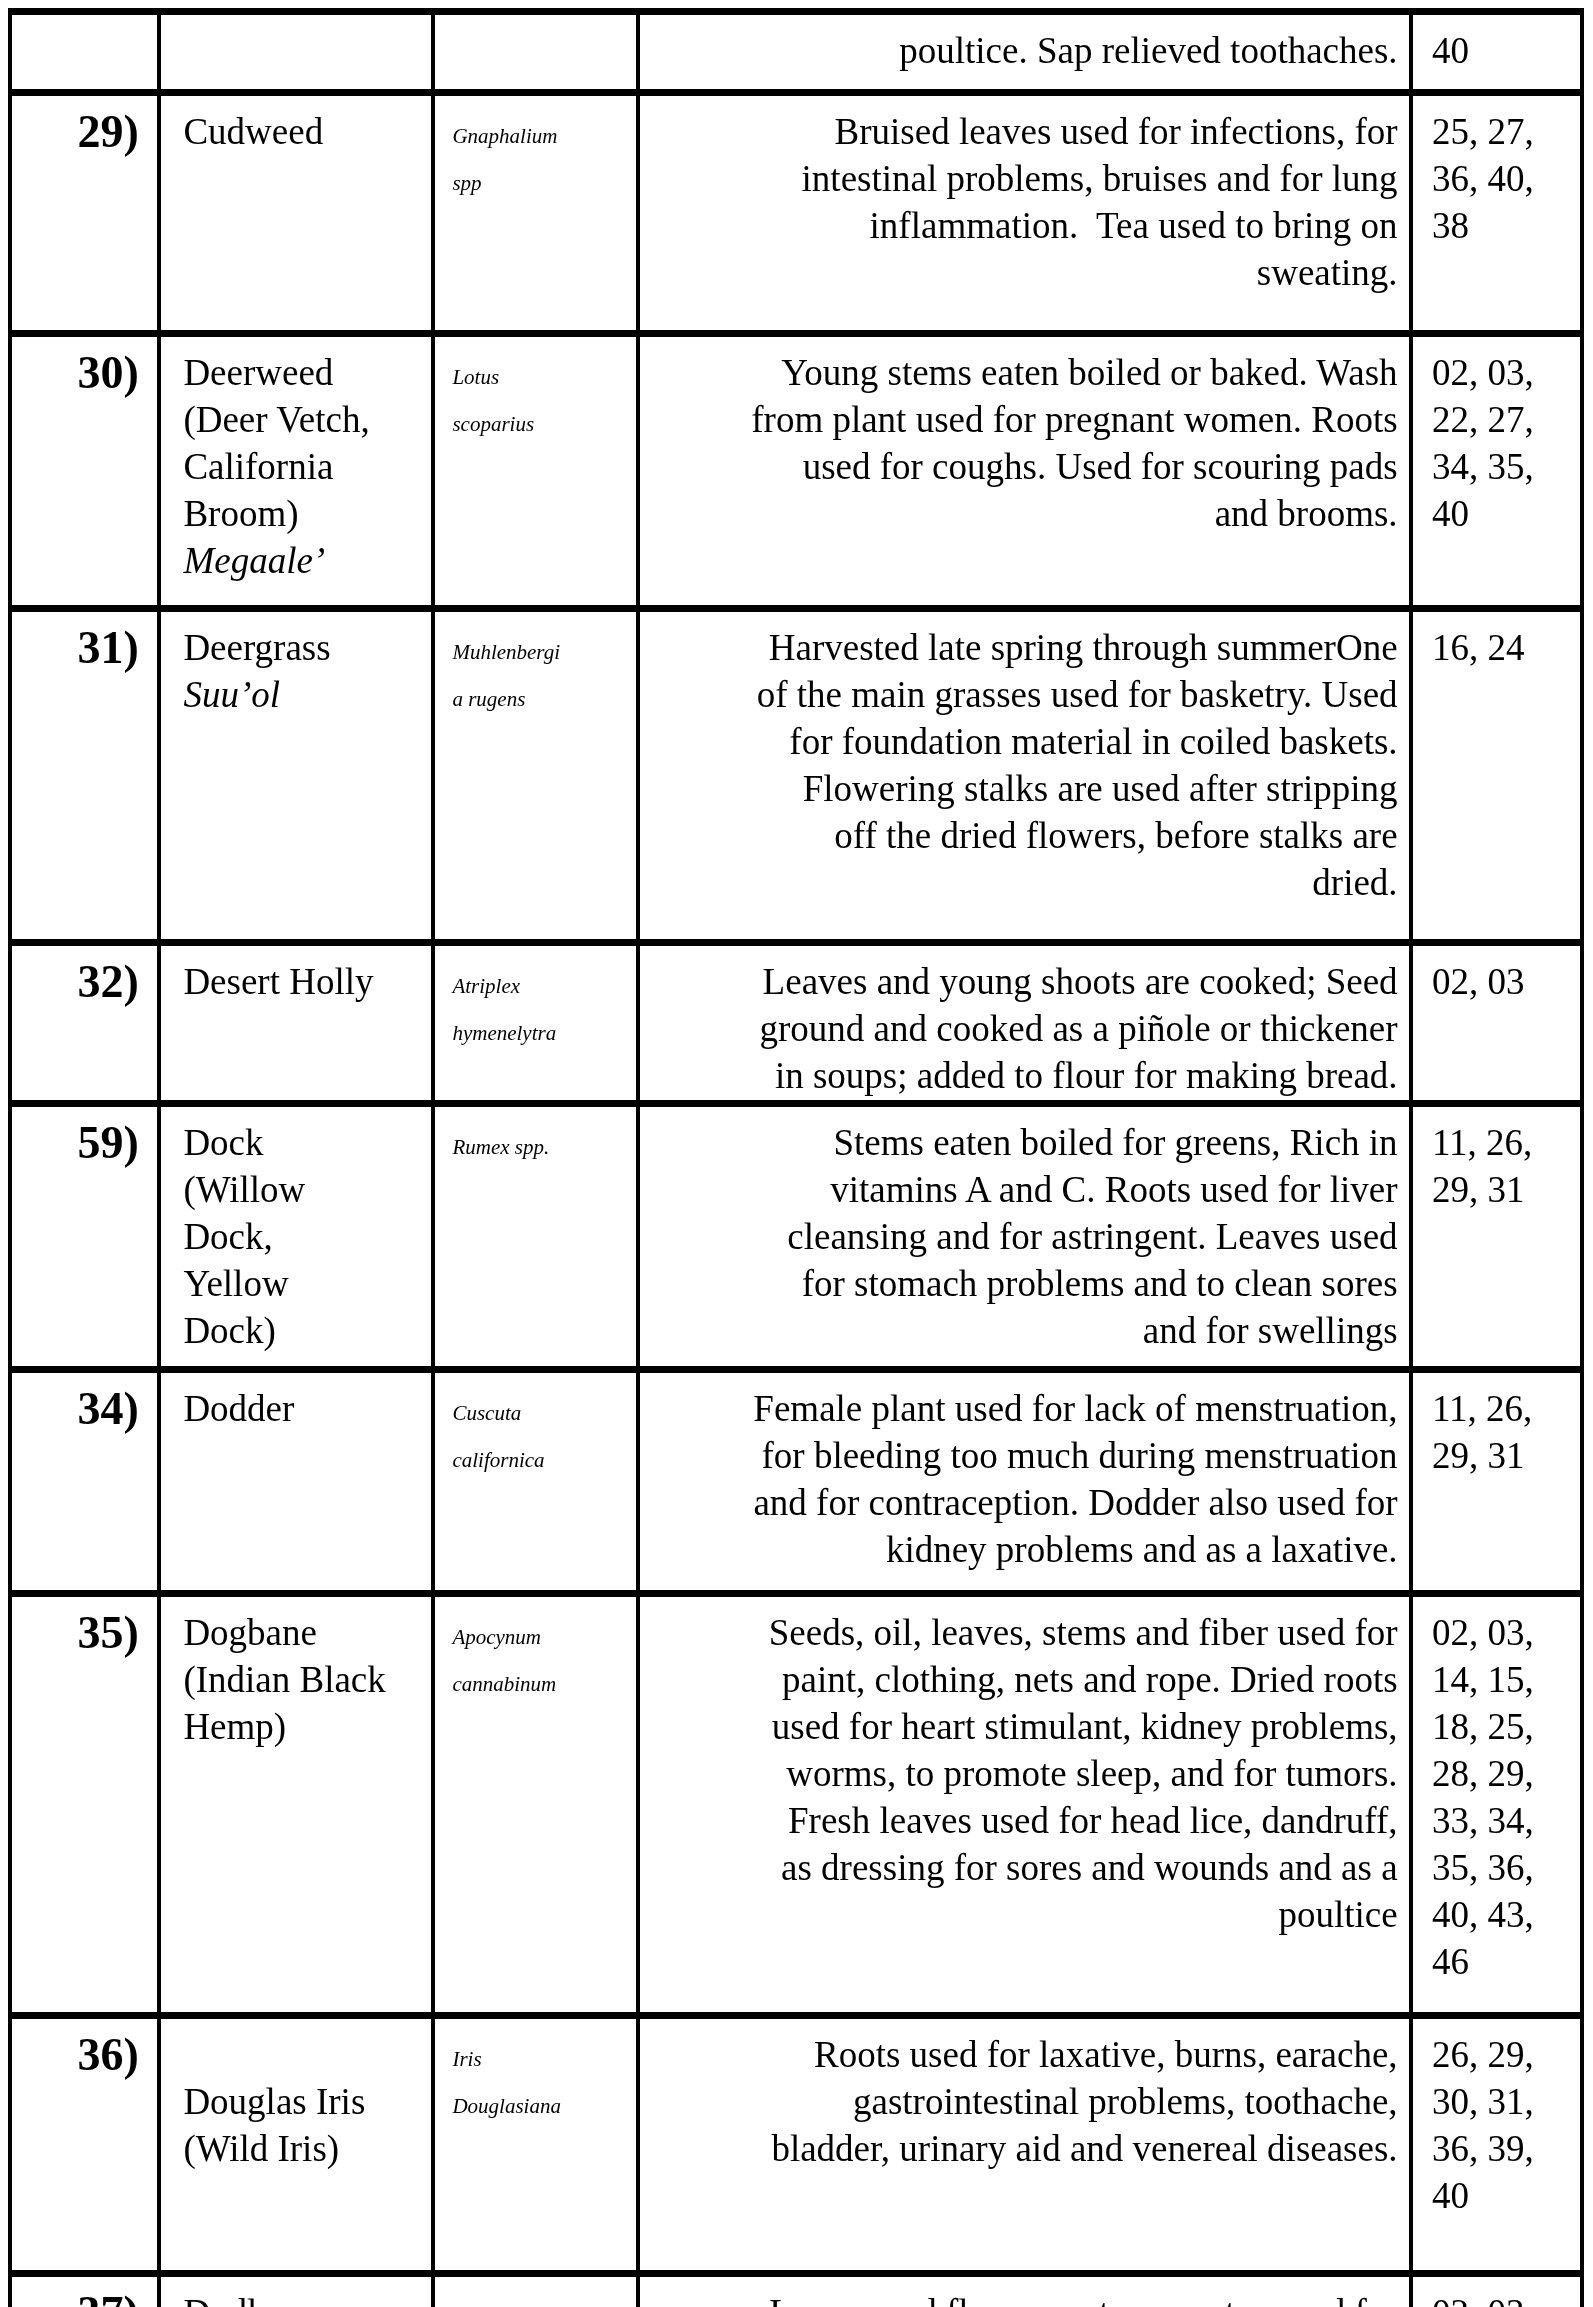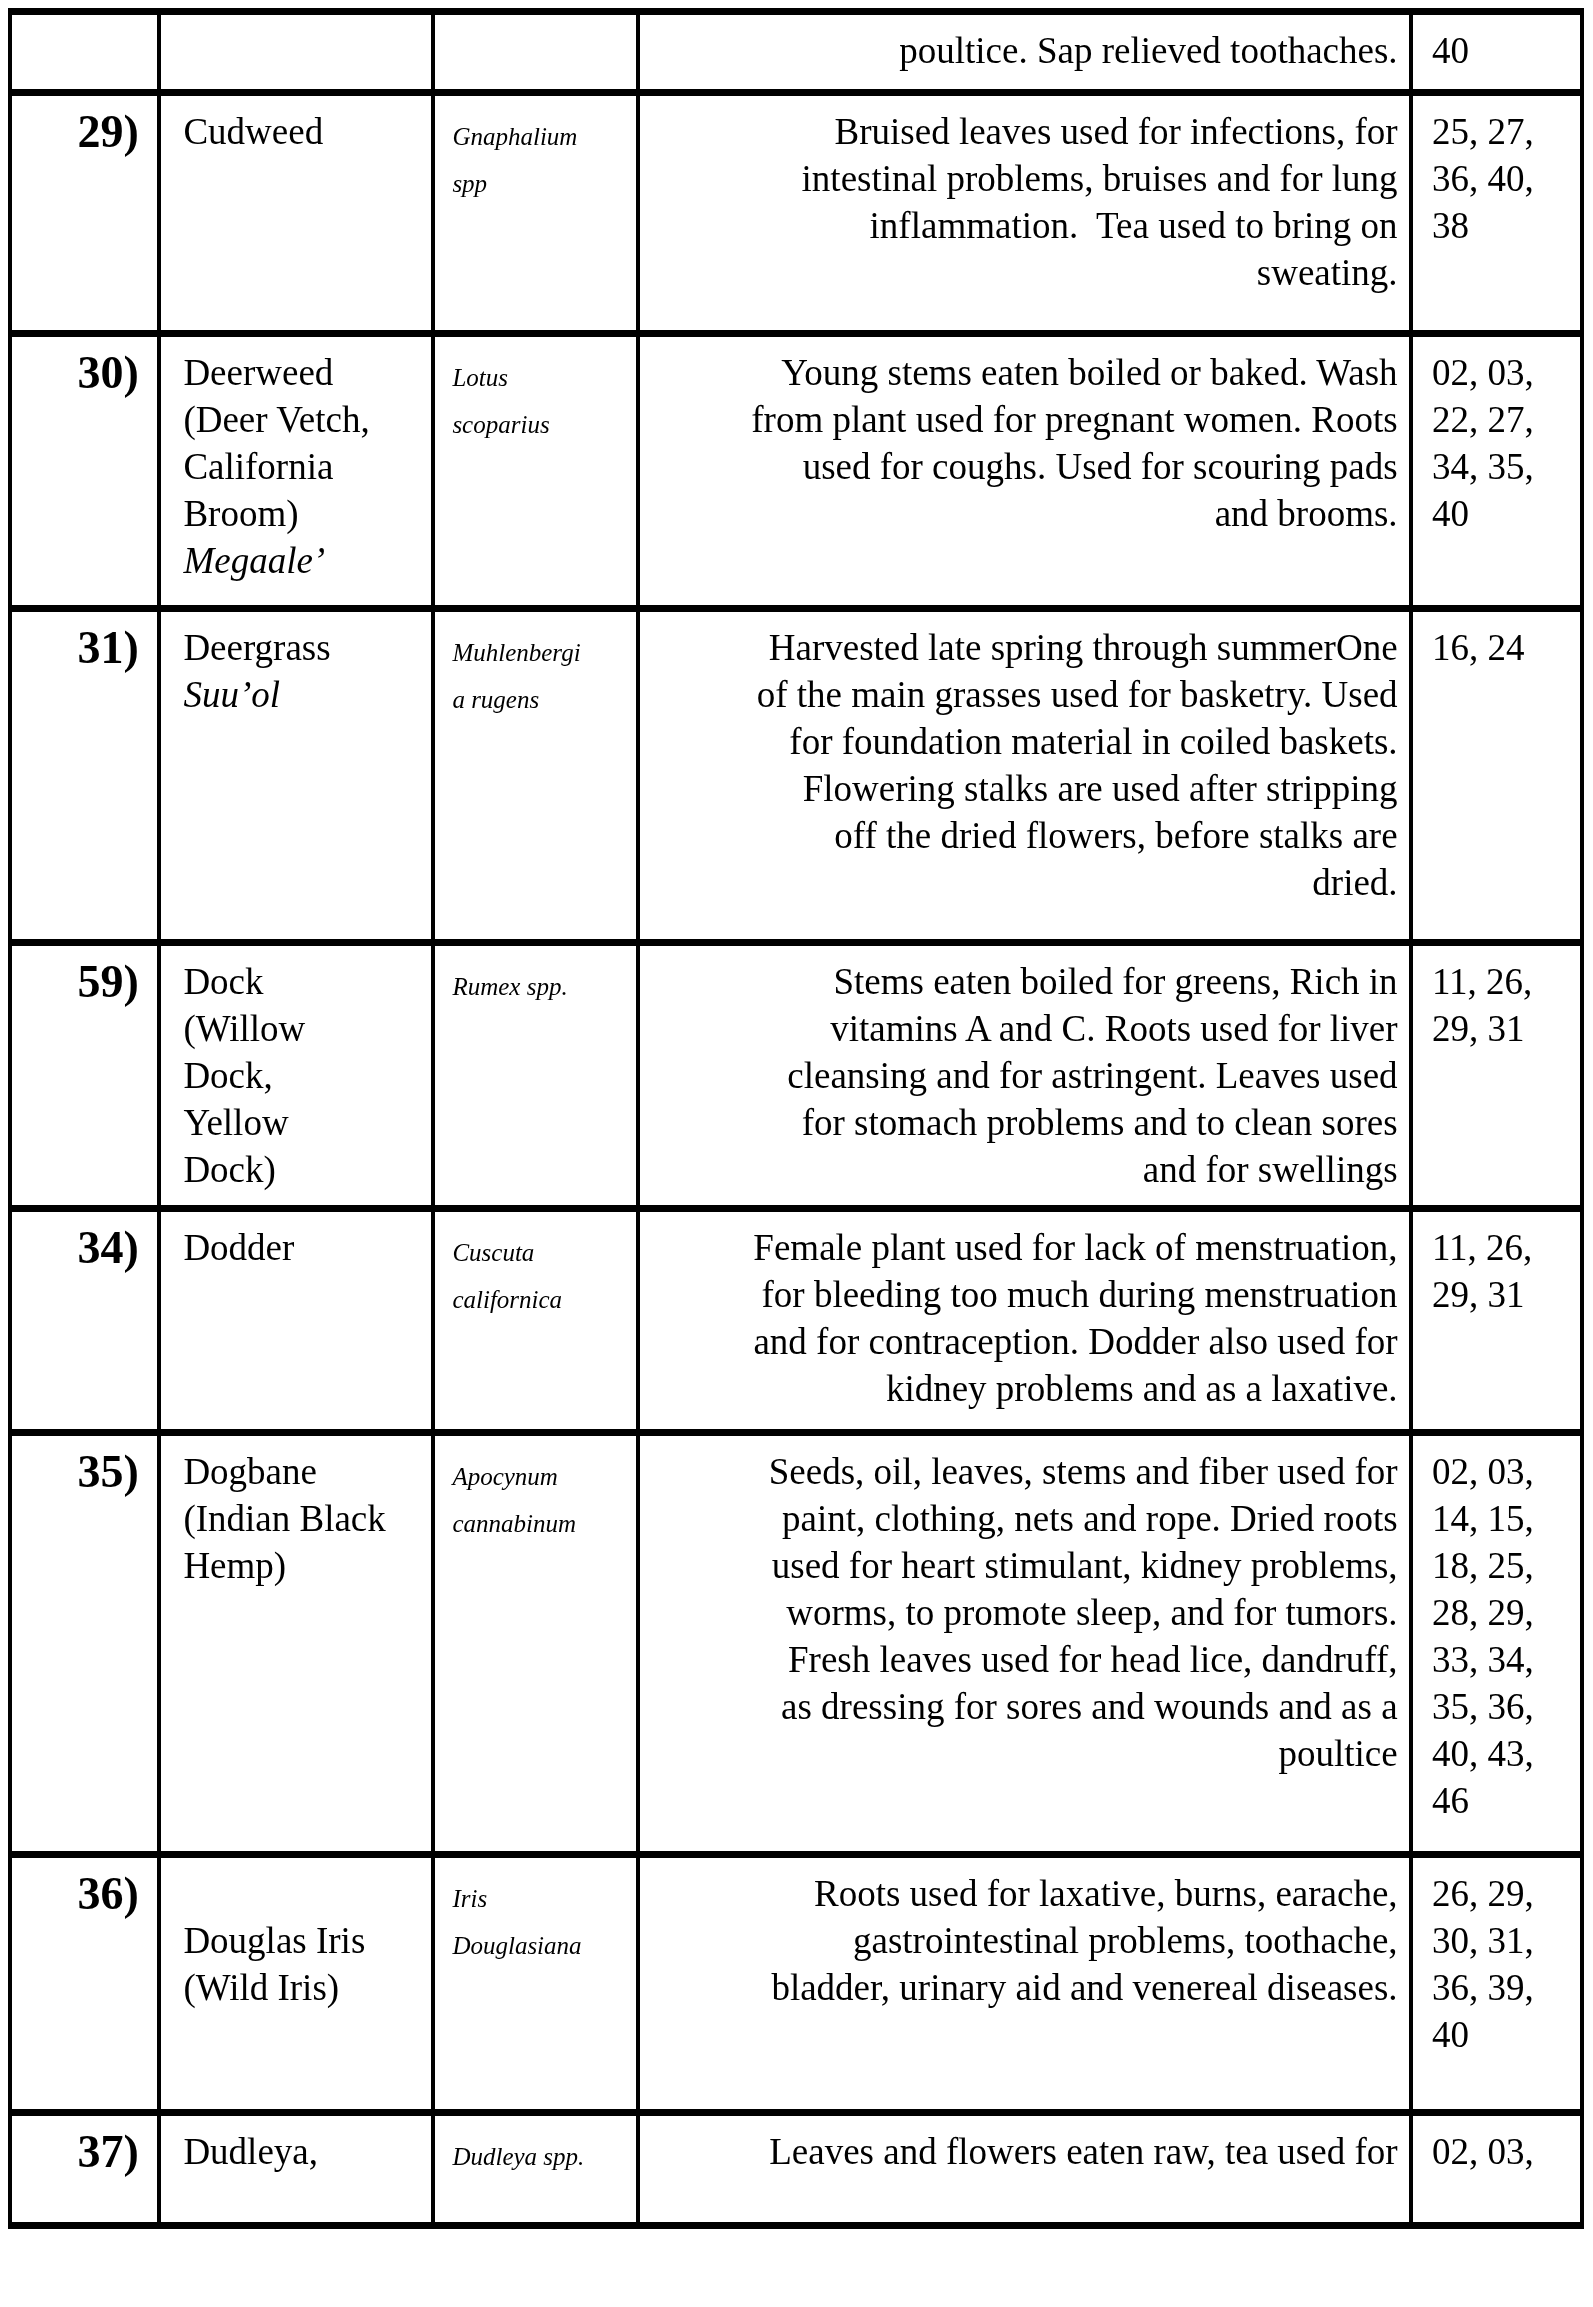--- a/index.html
+++ b/index.html
@@ -59,21 +59,21 @@
   .cname { white-space: pre-wrap; }
   .native {
     font-weight: normal;
     font-style: italic;
     white-space: pre-wrap;
   }
   .c-name.offset-line { padding-top: 59px; }
   .c-sci {
     padding: 17px 5px 0 17px;
     font-style: italic;
-    font-size: 25px;
+    font-size: 21px;
     line-height: 47px;
     white-space: pre-wrap;
   }
   .c-uses {
     padding: 11.8px 11.8px 0 22px;
     font-size: 37px;
     line-height: 47px;
     white-space: pre-wrap;
     text-align: right;
   }
@@ -158,20 +158,33 @@
 a rugens</td>
         <td class="c-uses">Harvested late spring through summerOne
 of the main grasses used for basketry. Used
 for foundation material in coiled baskets.
 Flowering stalks are used after stripping
 off the dried flowers, before stalks are
 dried.</td>
         <td class="c-refs">16, 24</td>
       </tr>
 
+      <tr class="r4">
+        <td class="c-num">32)</td>
+        <td class="c-name">
+          <div class="cname">Desert Holly</div>
+          <div class="native"></div>
+        </td>
+        <td class="c-sci">Atriplex
+hymenelytra</td>
+        <td class="c-uses">Leaves and young shoots are cooked; Seed
+ground and cooked as a piñole or thickener
+in soups; added to flour for making bread.</td>
+        <td class="c-refs">02, 03</td>
+      </tr>
 
       <tr class="r5">
         <td class="c-num">59)</td>
         <td class="c-name">
           <div class="cname">Dock
 (Willow
 Dock,
 Yellow
 Dock)</div>
           <div class="native"></div>

